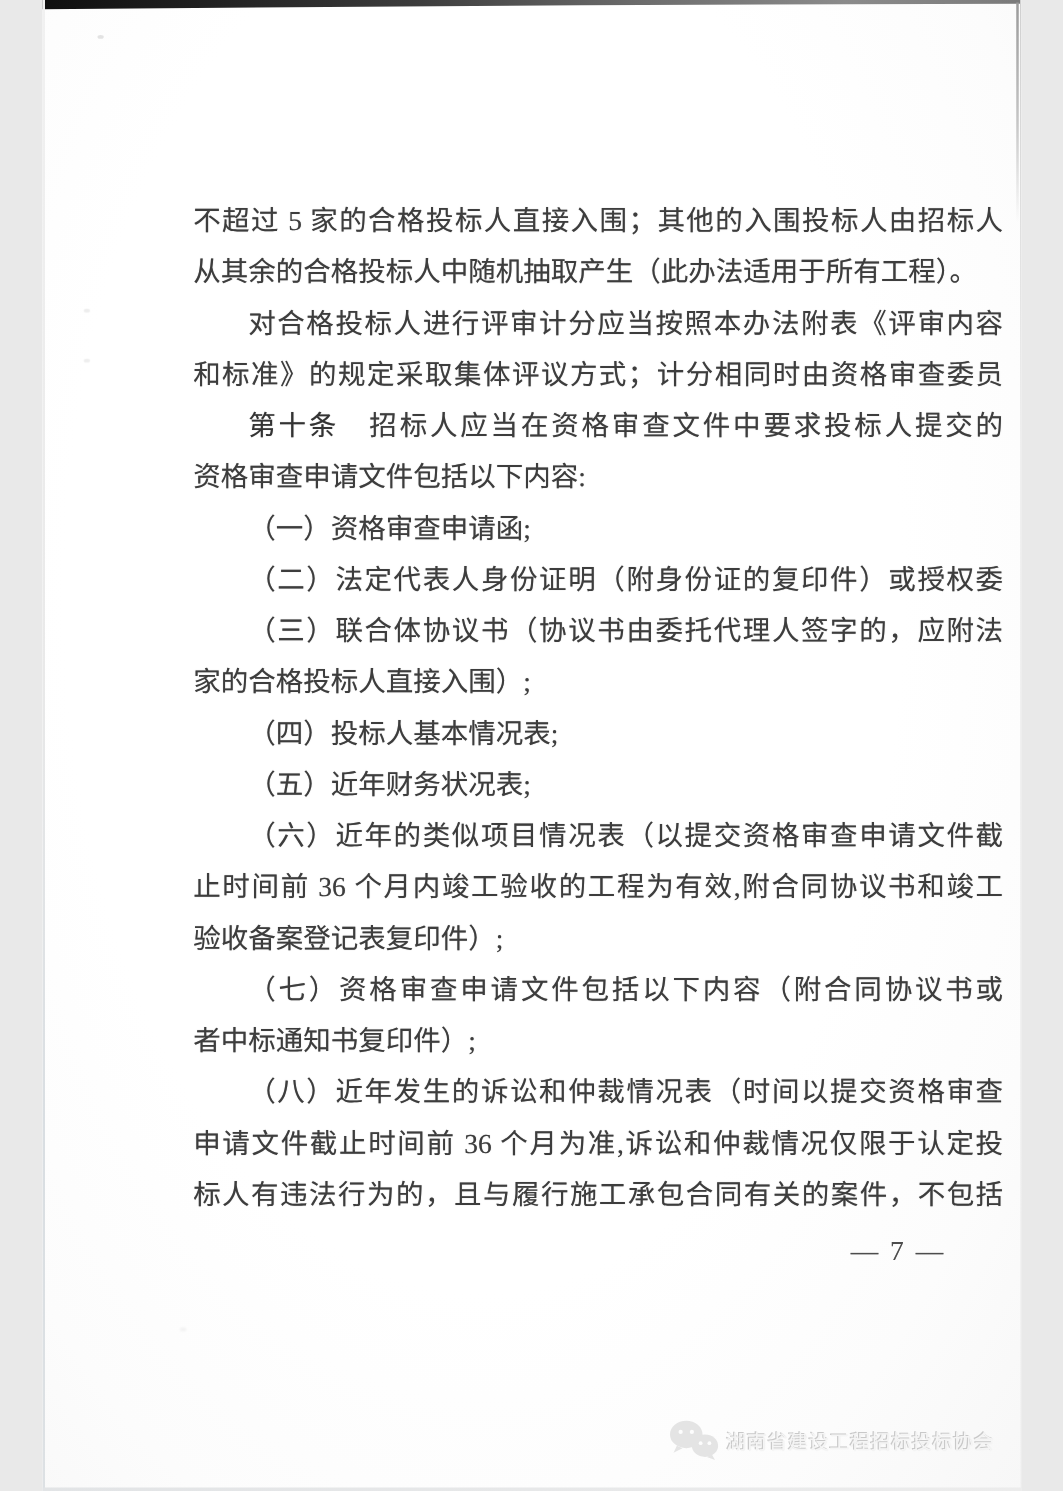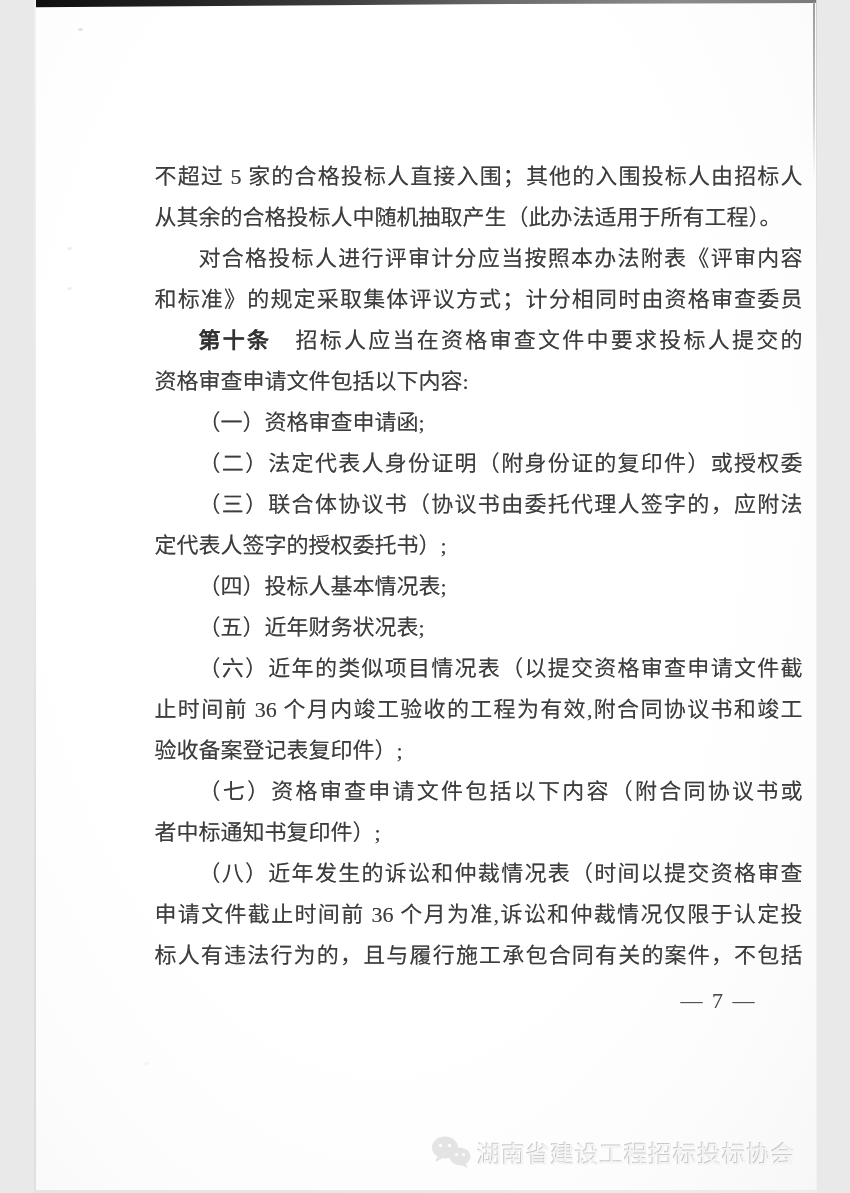--- a/index.html
+++ b/index.html
@@ -41,34 +41,34 @@
   }
   
   .doc-body{
     position:absolute;left:121px;top:156px;width:648px;
     font-size:22px;line-height:41px;color:#3d3d3d;
     text-shadow:0 0 .6px rgba(61,61,61,.55);
   }
   .line{height:41px;overflow:hidden;text-align:justify;}
   .line.fill{text-align-last:justify;}
   .line.indent{padding-left:44px;}
-  .line .lead{font-weight:700;color:#333;}
+  .line .lead{font-weight:400;color:#333;}
   .page-number{
     margin-top:9px;text-align:right;padding-right:46px;
     font-size:22px;line-height:32px;color:#4d4d4d;letter-spacing:2px;
     text-shadow:0 0 .5px rgba(77,77,77,.5);
   }
   
   .footer{
     position:absolute;right:21px;top:1132px;height:40px;
     display:flex;align-items:center;gap:5px;
   }
   .wm-icon{display:inline-flex;width:42px;height:37px;}
   .wm-text{
-    font-size:24px;letter-spacing:.5px;
+    font-size:16px;letter-spacing:.5px;
     color:#f5f5f5;
     text-shadow:-1px -1px 0 #c9c9c9,0 0 1px #e6e6e6;
     font-family:Liberation Sans, sans-serif;
     white-space:nowrap;
   }
 </style>
 </head>
 <body>
 
 <div class="page">
@@ -84,21 +84,21 @@
     <div id="lines">
         <div class="line fill">不超过 5 家的合格投标人直接入围；其他的入围投标人由招标人</div>
         <div class="line">从其余的合格投标人中随机抽取产生（此办法适用于所有工程）。</div>
         <div class="line indent fill">对合格投标人进行评审计分应当按照本办法附表《评审内容</div>
         <div class="line fill">和标准》的规定采取集体评议方式；计分相同时由资格审查委员</div>
         <div class="line indent fill"><span class="lead">第十条</span>　招标人应当在资格审查文件中要求投标人提交的</div>
         <div class="line">资格审查申请文件包括以下内容:</div>
         <div class="line indent">（一）资格审查申请函;</div>
         <div class="line indent fill">（二）法定代表人身份证明（附身份证的复印件）或授权委</div>
         <div class="line indent fill">（三）联合体协议书（协议书由委托代理人签字的，应附法</div>
-        <div class="line">定代表人签字的授权委托书）;</div>
+        <div class="line">家的合格投标人直接入围）;</div>
         <div class="line indent">（四）投标人基本情况表;</div>
         <div class="line indent">（五）近年财务状况表;</div>
         <div class="line indent fill">（六）近年的类似项目情况表（以提交资格审查申请文件截</div>
         <div class="line fill">止时间前 36 个月内竣工验收的工程为有效,附合同协议书和竣工</div>
         <div class="line">验收备案登记表复印件）;</div>
         <div class="line indent fill">（七）资格审查申请文件包括以下内容（附合同协议书或</div>
         <div class="line">者中标通知书复印件）;</div>
         <div class="line indent fill">（八）近年发生的诉讼和仲裁情况表（时间以提交资格审查</div>
         <div class="line fill">申请文件截止时间前 36 个月为准,诉讼和仲裁情况仅限于认定投</div>
         <div class="line fill">标人有违法行为的，且与履行施工承包合同有关的案件，不包括</div>

